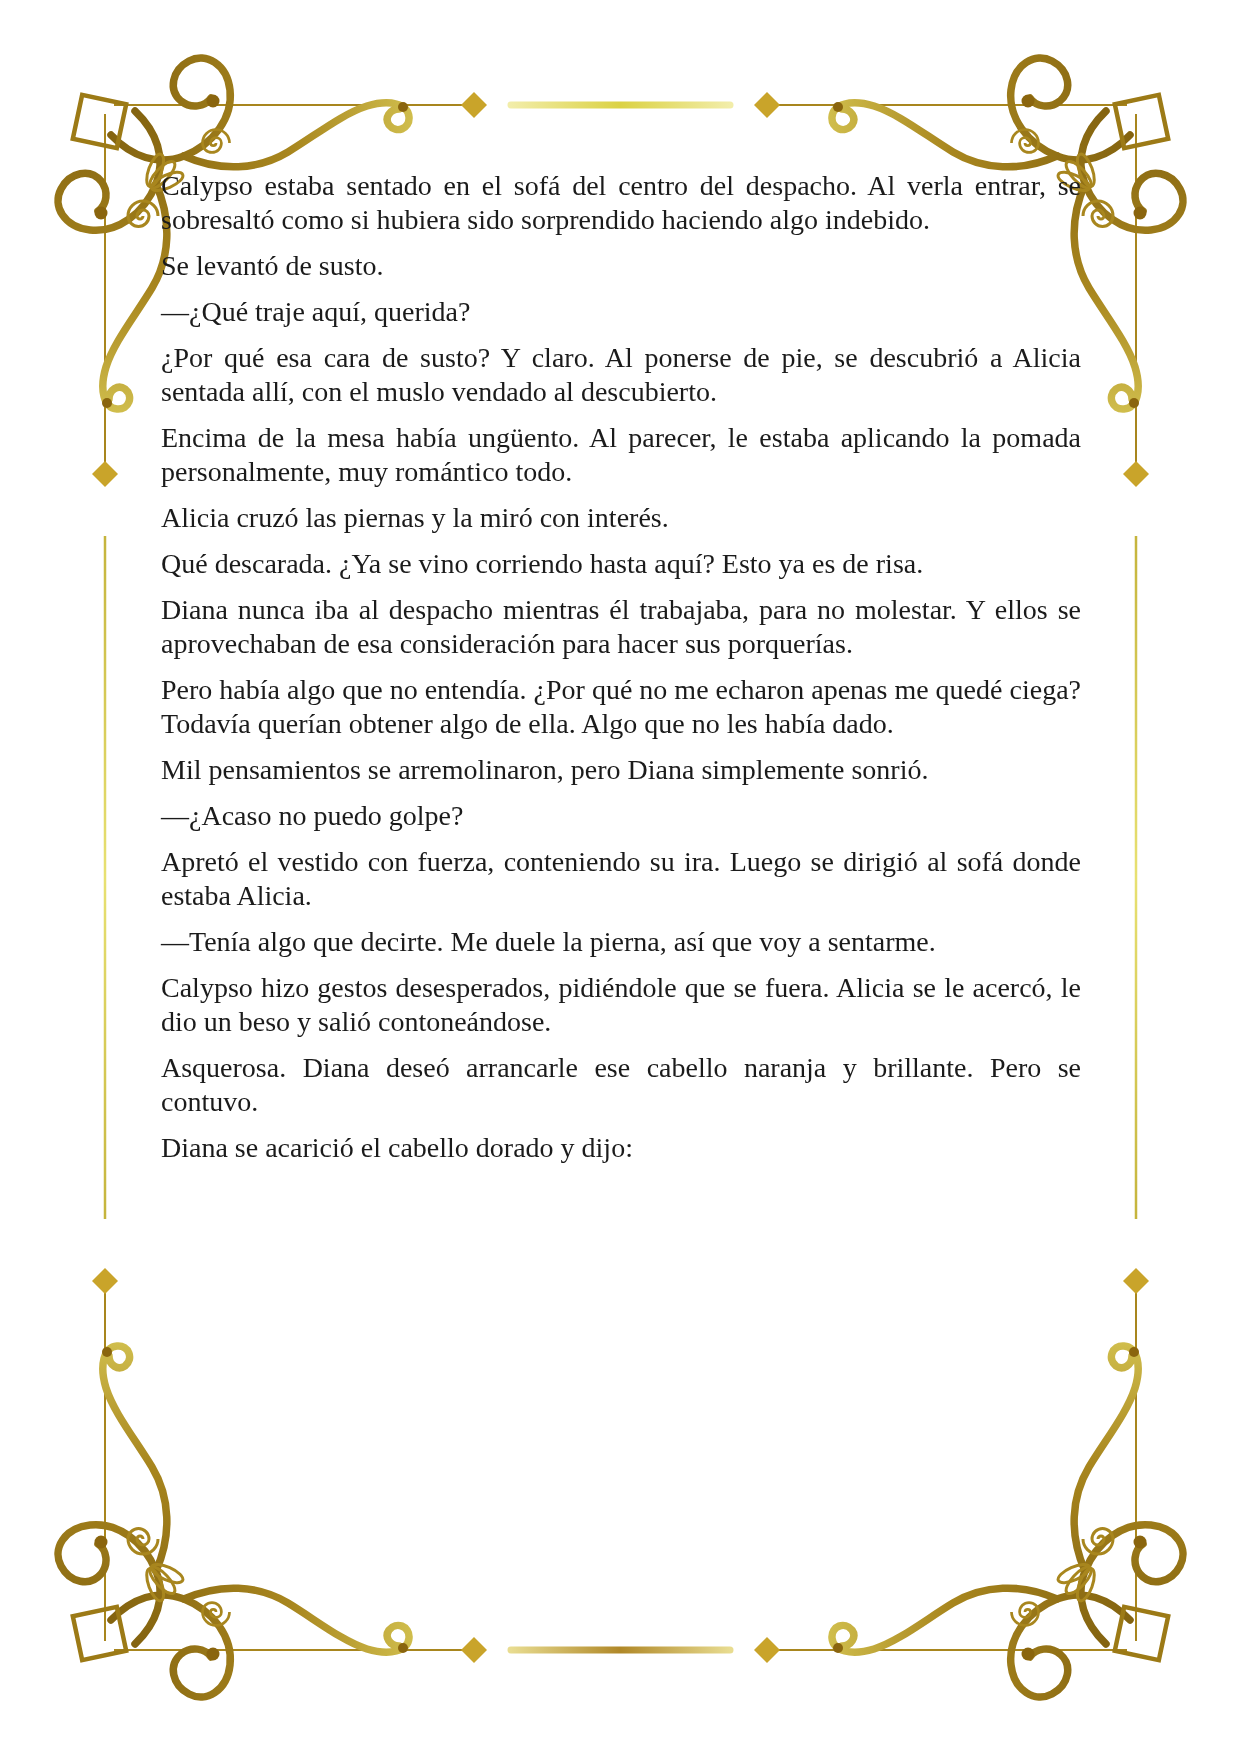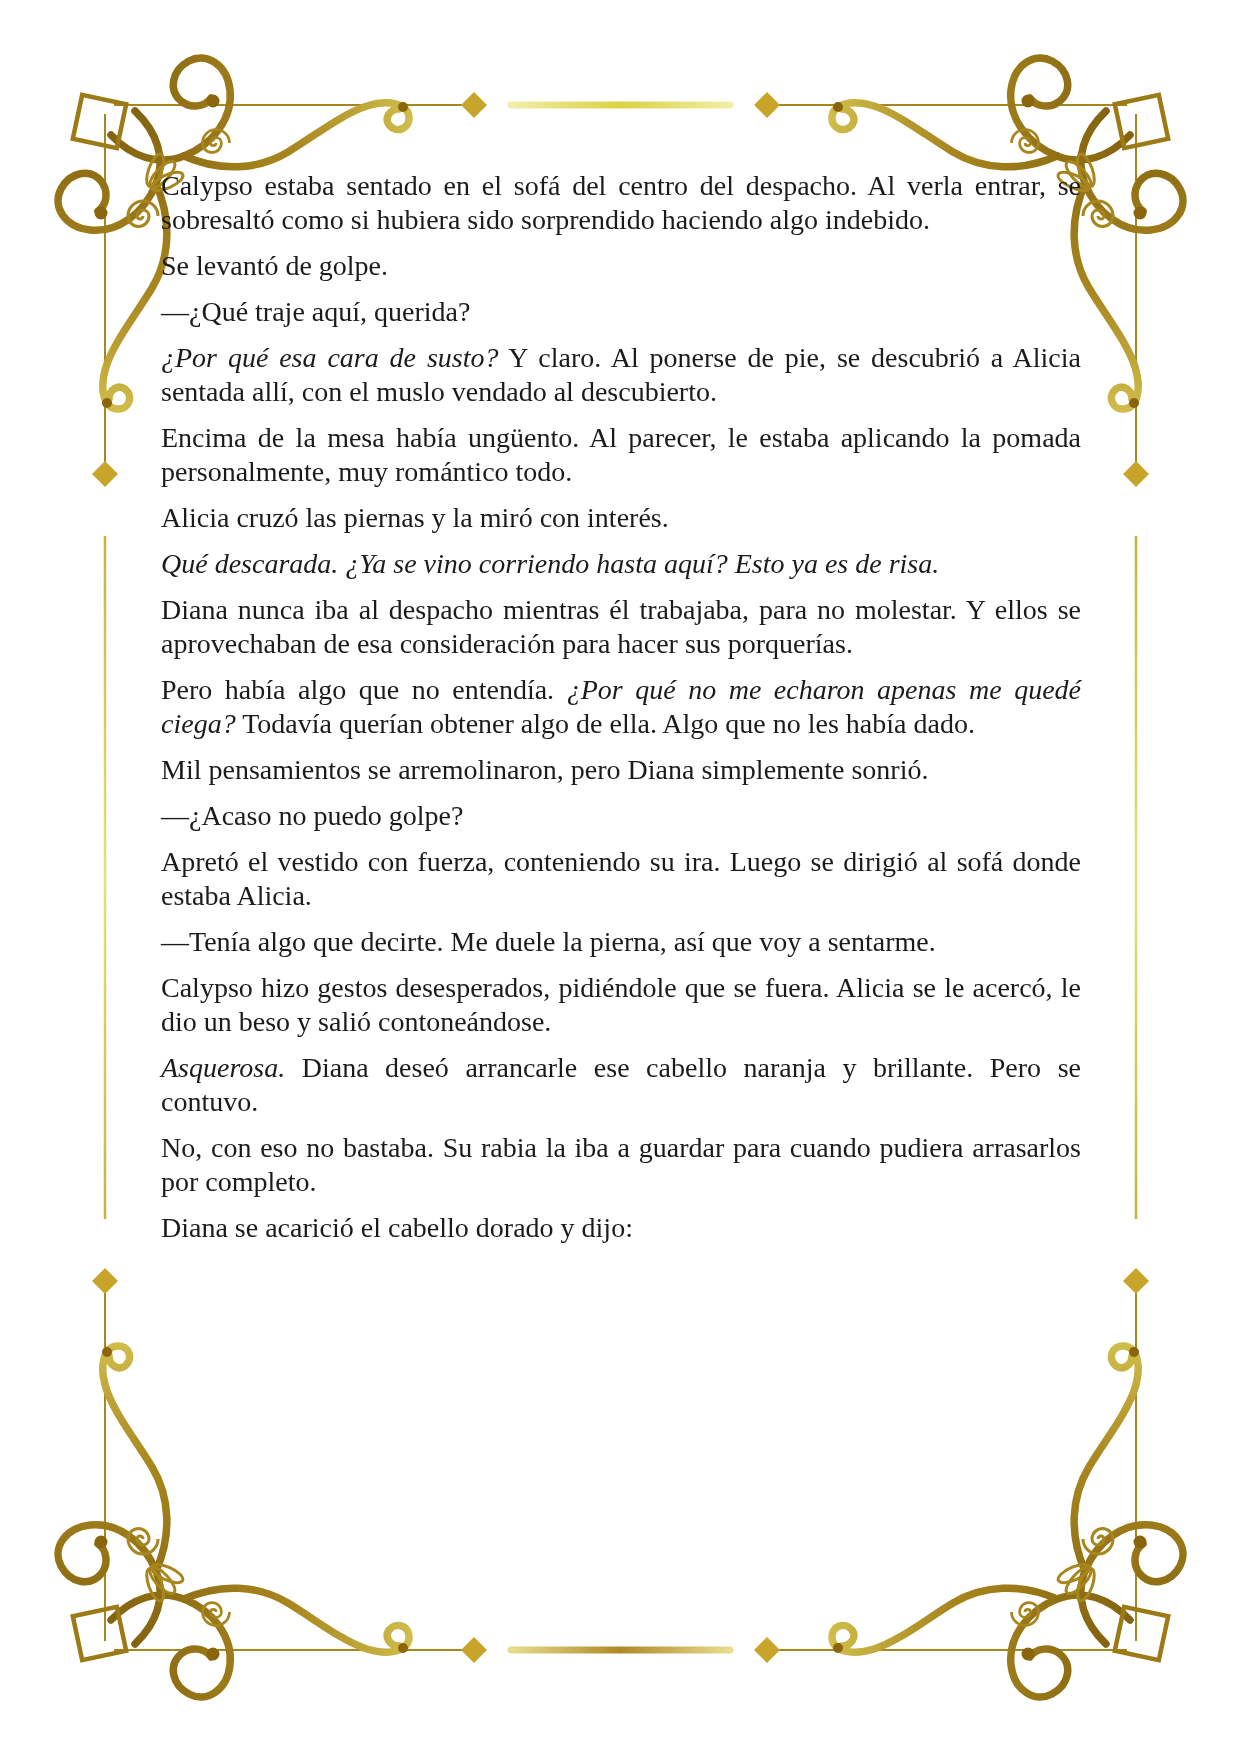--- a/index.html
+++ b/index.html
@@ -7,21 +7,21 @@
     width:1241px;height:1755px;position:relative;overflow:hidden;
     background:#ffffff;
     font-family:"Liberation Serif", serif;
   }
   .border-svg{position:absolute;left:0;top:0;width:1241px;height:1755px;}
   .page-text{
     position:absolute;left:161px;top:169px;width:920px;
     color:#1b1b1b;font-size:28px;line-height:34px;text-align:justify;
   }
   .page-text p{margin:0 0 12px 0;}
-  .it{font-style:italic;}
+  .it{}
   
   .thin{stroke:#a8861e;stroke-width:2;fill:none;}
   .thick{stroke:url(#gd);stroke-width:7.5;fill:none;stroke-linecap:round;}
   .sq{stroke:#9c7a16;stroke-width:4.5;fill:none;}
   .dot{fill:#8a650e;stroke:none;}
   .dia{fill:#c9a42a;stroke:none;}
   .petal,.spiral{stroke:#a8861e;stroke-width:3;fill:none;}
   .barlt{stroke:url(#barH);stroke-width:7;fill:none;stroke-linecap:round;}
   .bardk{stroke:url(#barB);stroke-width:7;fill:none;stroke-linecap:round;}
   .sideln{stroke:url(#sideV);stroke-width:2.5;fill:none;}
@@ -103,29 +103,28 @@
   <g>
     <path class="barlt" d="M 511 105 H 730"></path>
     <path class="bardk" d="M 511 1650 H 730"></path>
     <path class="sideln" d="M 105 536 V 1219"></path>
     <path class="sideln" d="M 1136 536 V 1219"></path>
   </g>
 </svg>
 
 <main class="page-text">
     <p><span>Calypso estaba sentado en el sofá del centro del despacho. Al verla entrar, se sobresaltó como si hubiera sido sorprendido haciendo algo indebido.</span></p>
-    <p><span>Se levantó de golpe.</span></p>
+    <p><span>Se levantó de susto.</span></p>
     <p><span>—¿Qué traje aquí, querida?</span></p>
     <p><span class="it">¿Por qué esa cara de susto?</span><span> Y claro. Al ponerse de pie, se descubrió a Alicia sentada allí, con el muslo vendado al descubierto.</span></p>
     <p><span>Encima de la mesa había ungüento. Al parecer, le estaba aplicando la pomada personalmente, muy romántico todo.</span></p>
     <p><span>Alicia cruzó las piernas y la miró con interés.</span></p>
     <p><span class="it">Qué descarada. ¿Ya se vino corriendo hasta aquí? Esto ya es de risa.</span></p>
     <p><span>Diana nunca iba al despacho mientras él trabajaba, para no molestar. Y ellos se aprovechaban de esa consideración para hacer sus porquerías.</span></p>
     <p><span>Pero había algo que no entendía. </span><span class="it">¿Por qué no me echaron apenas me quedé ciega?</span><span> Todavía querían obtener algo de ella. Algo que no les había dado.</span></p>
     <p><span>Mil pensamientos se arremolinaron, pero Diana simplemente sonrió.</span></p>
     <p><span>—¿Acaso no puedo golpe?</span></p>
     <p><span>Apretó el vestido con fuerza, conteniendo su ira. Luego se dirigió al sofá donde estaba Alicia.</span></p>
     <p><span>—Tenía algo que decirte. Me duele la pierna, así que voy a sentarme.</span></p>
     <p><span>Calypso hizo gestos desesperados, pidiéndole que se fuera. Alicia se le acercó, le dio un beso y salió contoneándose.</span></p>
     <p><span class="it">Asquerosa.</span><span> Diana deseó arrancarle ese cabello naranja y brillante. Pero se contuvo.</span></p>
-    <p><span>No, con eso no bastaba. Su rabia la iba a guardar para cuando pudiera arrasarlos por completo.</span></p>
     <p><span>Diana se acarició el cabello dorado y dijo:</span></p>
   </main>
 
 </body></html>

